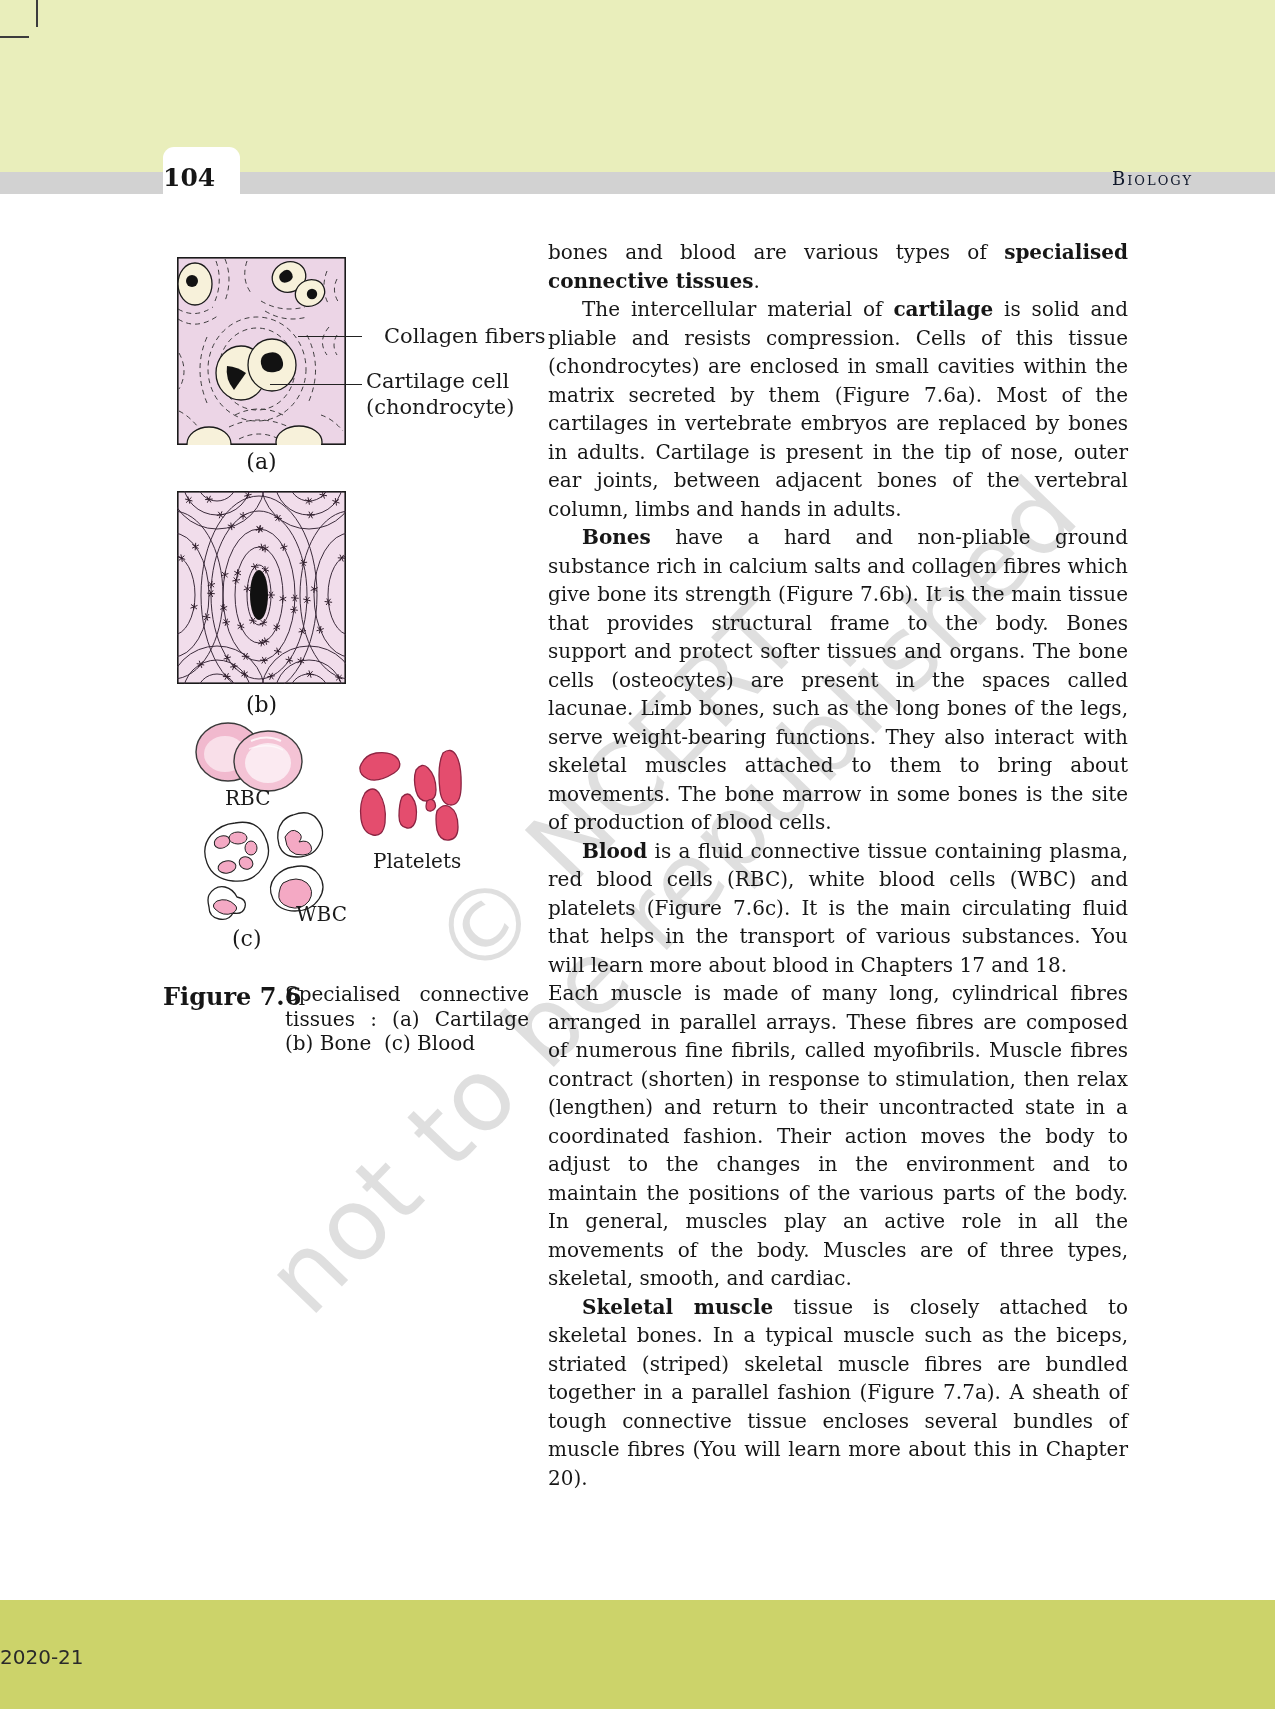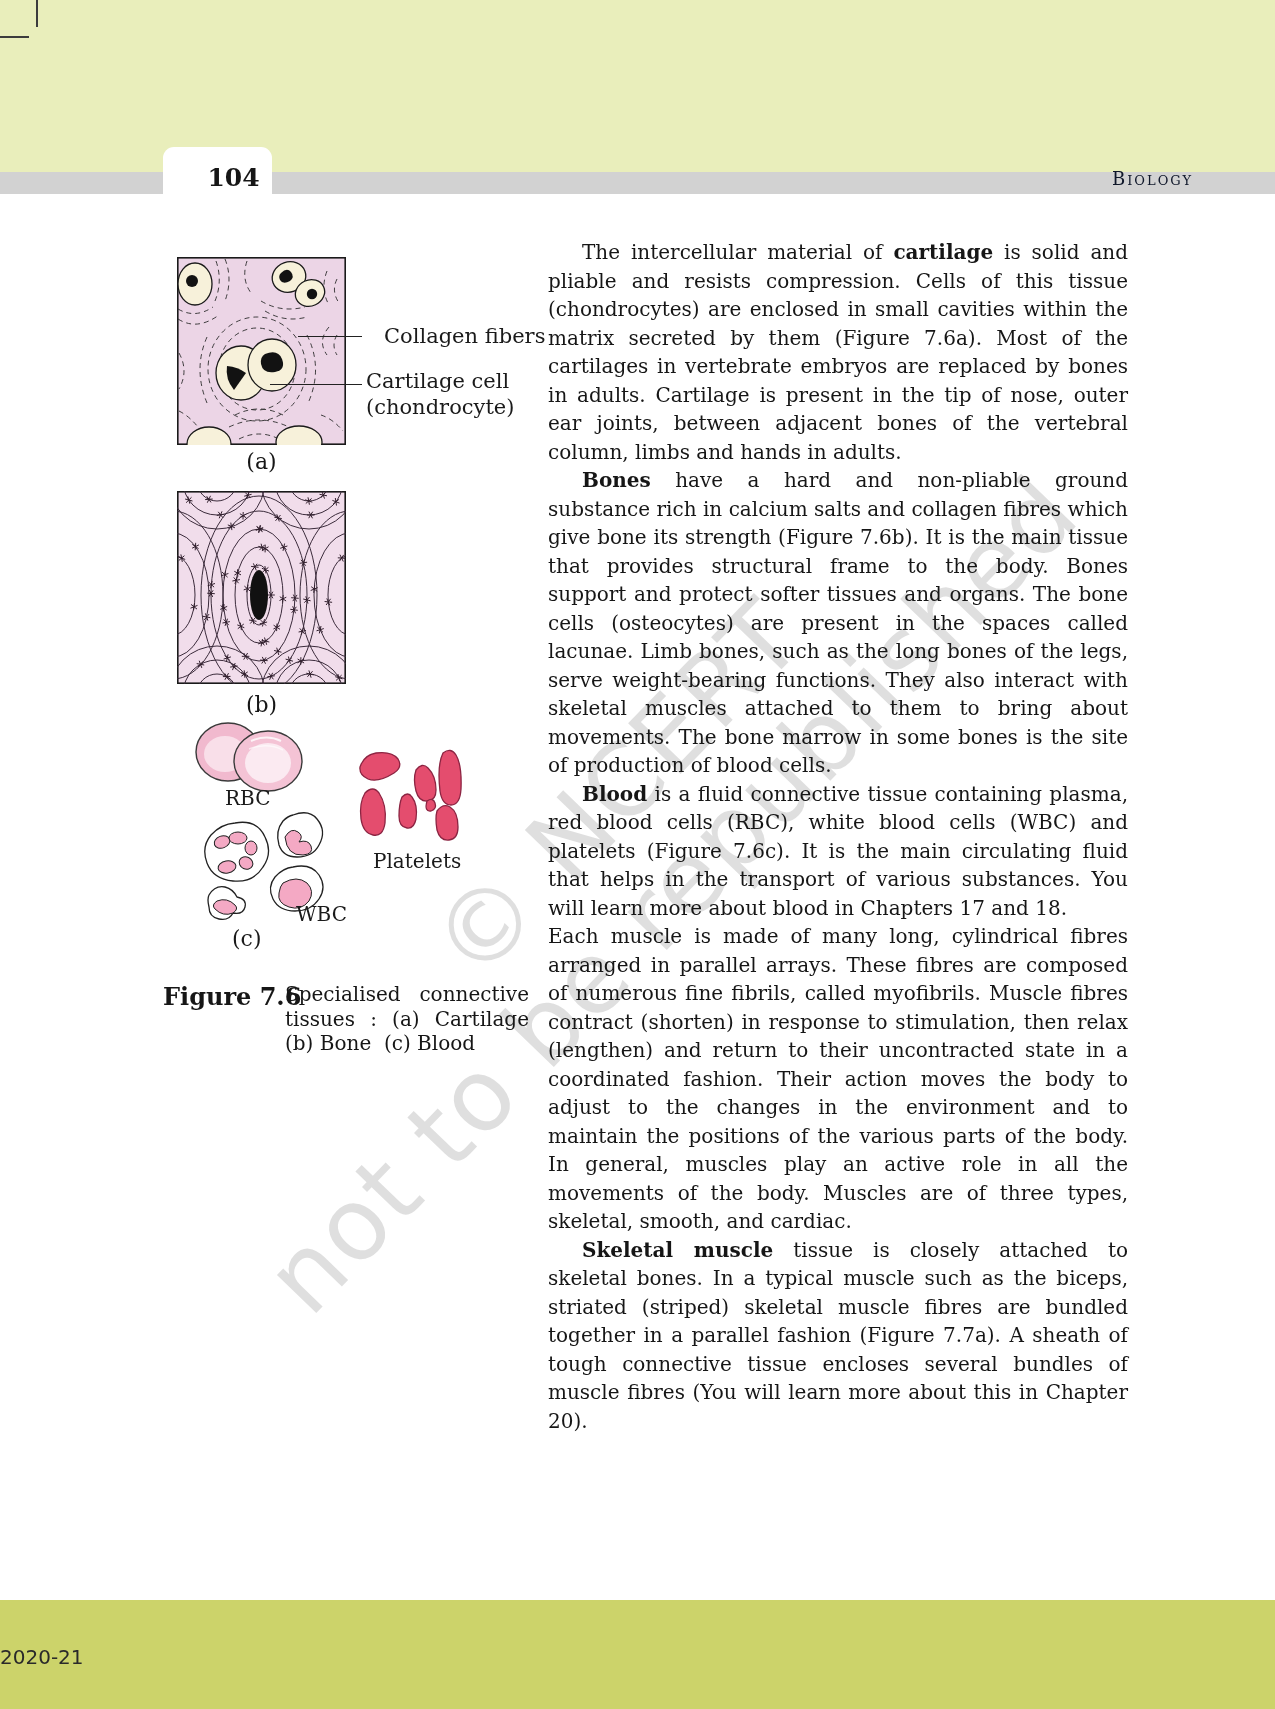--- a/index.html
+++ b/index.html
@@ -4,21 +4,21 @@
 <style>
   html,body{margin:0;padding:0;background:#ffffff;}
   .page{position:relative;width:1275px;height:1709px;overflow:hidden;background:#ffffff;
         font-family:"DejaVu Serif",serif;color:#161616;}
   
   .band-top{position:absolute;left:0;top:0;width:1275px;height:172px;background:#e9eebb;z-index:2;}
   .header-bar{position:absolute;left:0;top:172px;width:1275px;height:22px;background:#d2d2d2;z-index:2;}
   .crop-v{position:absolute;left:36px;top:0;width:2px;height:27px;background:#3c3c3c;z-index:6;}
   .crop-h{position:absolute;left:0;top:36px;width:29px;height:2px;background:#3c3c3c;z-index:6;}
   .page-tab{position:absolute;left:163px;top:147px;width:77px;height:47px;background:#ffffff;
-            border-radius:11px 11px 0 0;z-index:5;display:flex;align-items:flex-end;justify-content:center;padding-left:32px;}
+            border-radius:11px 11px 0 0;z-index:5;display:flex;align-items:flex-end;justify-content:flex-start;}
   .page-tab span{font-weight:bold;font-size:25px;line-height:1;padding-bottom:4px;}
   .book-title{position:absolute;left:1112px;top:168px;font-variant:small-caps;font-size:18px;
               letter-spacing:2px;color:#0f172a;z-index:5;}
   .band-bottom{position:absolute;left:0;top:1600px;width:1275px;height:109px;background:#ccd36a;z-index:2;}
   .band-bottom span{position:absolute;left:0;top:45px;width:100%;text-align:left;
                     font-family:"DejaVu Sans",sans-serif;font-size:20px;color:#2a2a2a;}
   
   .wm{position:absolute;white-space:nowrap;font-family:"DejaVu Sans",sans-serif;
       color:rgba(40,40,40,0.15);letter-spacing:2px;z-index:3;pointer-events:none;}
   .wm1{left:617px;top:790px;font-size:100px;transform:translate(-50%,-50%) rotate(-46deg);}
@@ -361,20 +361,21 @@
 
   <div class="caption-bold">Figure 7.6</div>
   <div class="caption-lines">
     <div class="cap-line">Specialised connective</div>
     <div class="cap-line">tissues : (a) Cartilage</div>
     <div class="cap-line last">(b) Bone&nbsp;&nbsp;(c) Blood</div>
   </div>
 
   <div class="body-col">
     <div id="paras-before">
+        <p class="body-para"><span>bones and blood are various types of </span><strong>specialised connective tissues</strong><span>.</span></p>
         <p class="body-para indent"><span>The intercellular material of </span><strong>cartilage</strong><span> is solid and pliable and resists compression. Cells of this tissue (chondrocytes) are enclosed in small cavities within the matrix secreted by them (Figure 7.6a). Most of the cartilages in vertebrate embryos are replaced by bones in adults. Cartilage is present in the tip of nose, outer ear joints, between adjacent bones of the vertebral column, limbs and hands in adults.</span></p>
         <p class="body-para indent"><strong>Bones</strong><span> have a hard and non-pliable ground substance rich in calcium salts and collagen fibres which give bone its strength (Figure 7.6b). It is the main tissue that provides structural frame to the body. Bones support and protect softer tissues and organs. The bone cells (osteocytes) are present in the spaces called lacunae. Limb bones, such as the long bones of the legs, serve weight-bearing functions. They also interact with skeletal muscles attached to them to bring about movements. The bone marrow in some bones is the site of production of blood cells.</span></p>
         <p class="body-para indent"><strong>Blood</strong><span> is a fluid connective tissue containing plasma, red blood cells (RBC), white blood cells (WBC) and platelets (Figure 7.6c). It is the main circulating fluid that helps in the transport of various substances. You will learn more about blood in Chapters 17 and 18.</span></p>
       </div>
     <div id="paras-after">
         <p class="body-para"><span>Each muscle is made of many long, cylindrical fibres arranged in parallel arrays. These fibres are composed of numerous fine fibrils, called myofibrils. Muscle fibres contract (shorten) in response to stimulation, then relax (lengthen) and return to their uncontracted state in a coordinated fashion. Their action moves the body to adjust to the changes in the environment and to maintain the positions of the various parts of the body. In general, muscles play an active role in all the movements of the body. Muscles are of three types, skeletal, smooth, and cardiac.</span></p>
         <p class="body-para indent"><strong>Skeletal muscle</strong><span> tissue is closely attached to skeletal bones. In a typical muscle such as the biceps, striated (striped) skeletal muscle fibres are bundled together in a parallel fashion (Figure 7.7a). A sheath of tough connective tissue encloses several bundles of muscle fibres (You will learn more about this in Chapter 20).</span></p>
       </div>
   </div>
 

